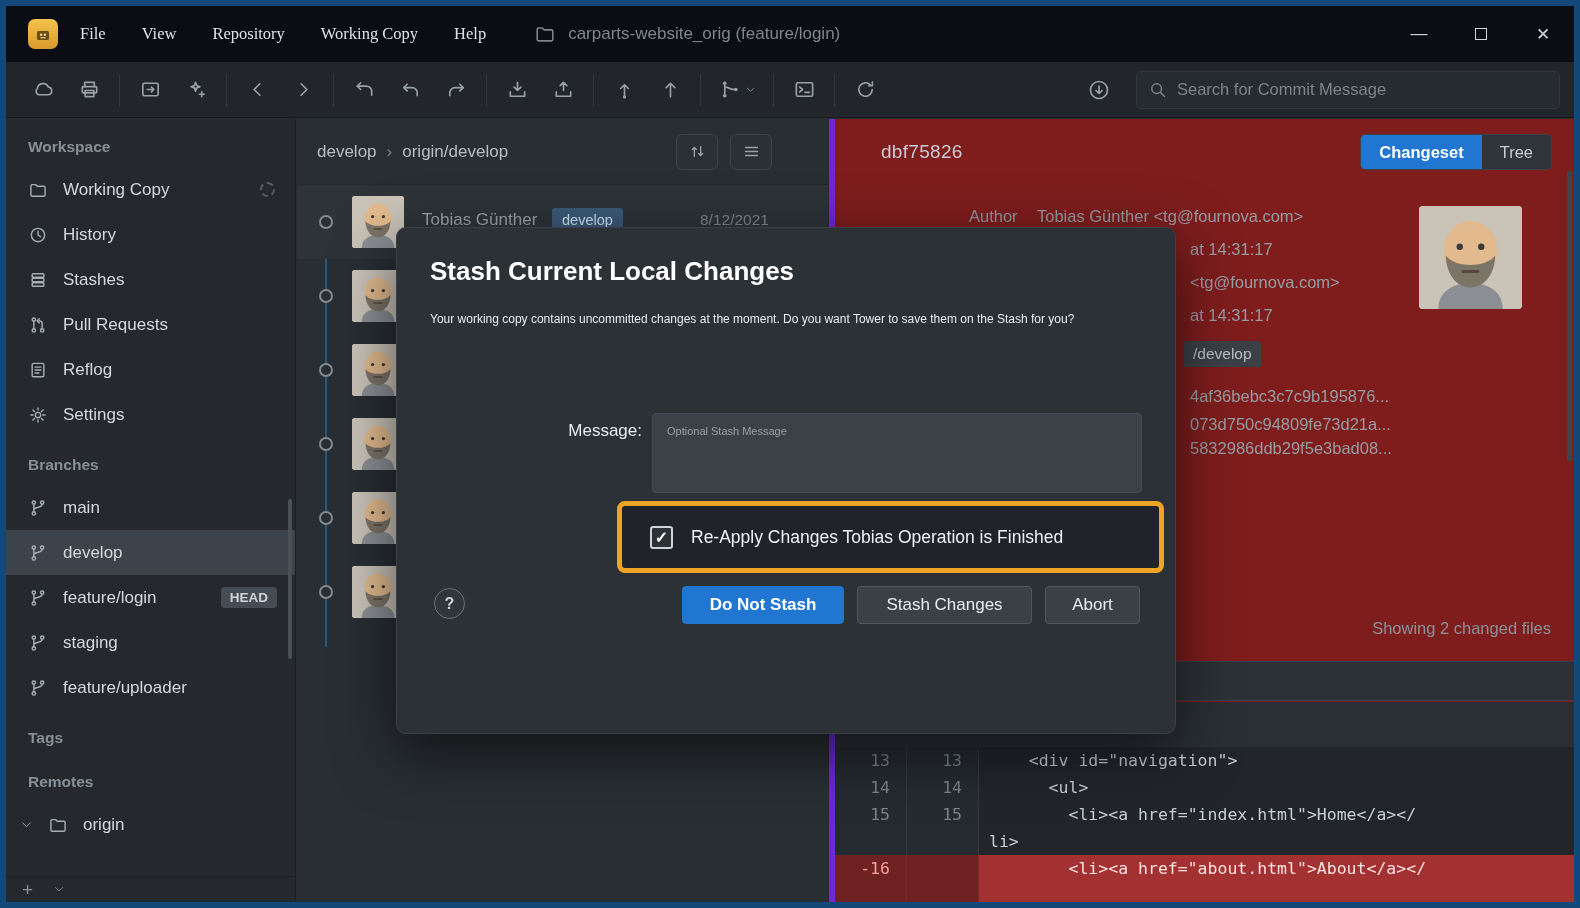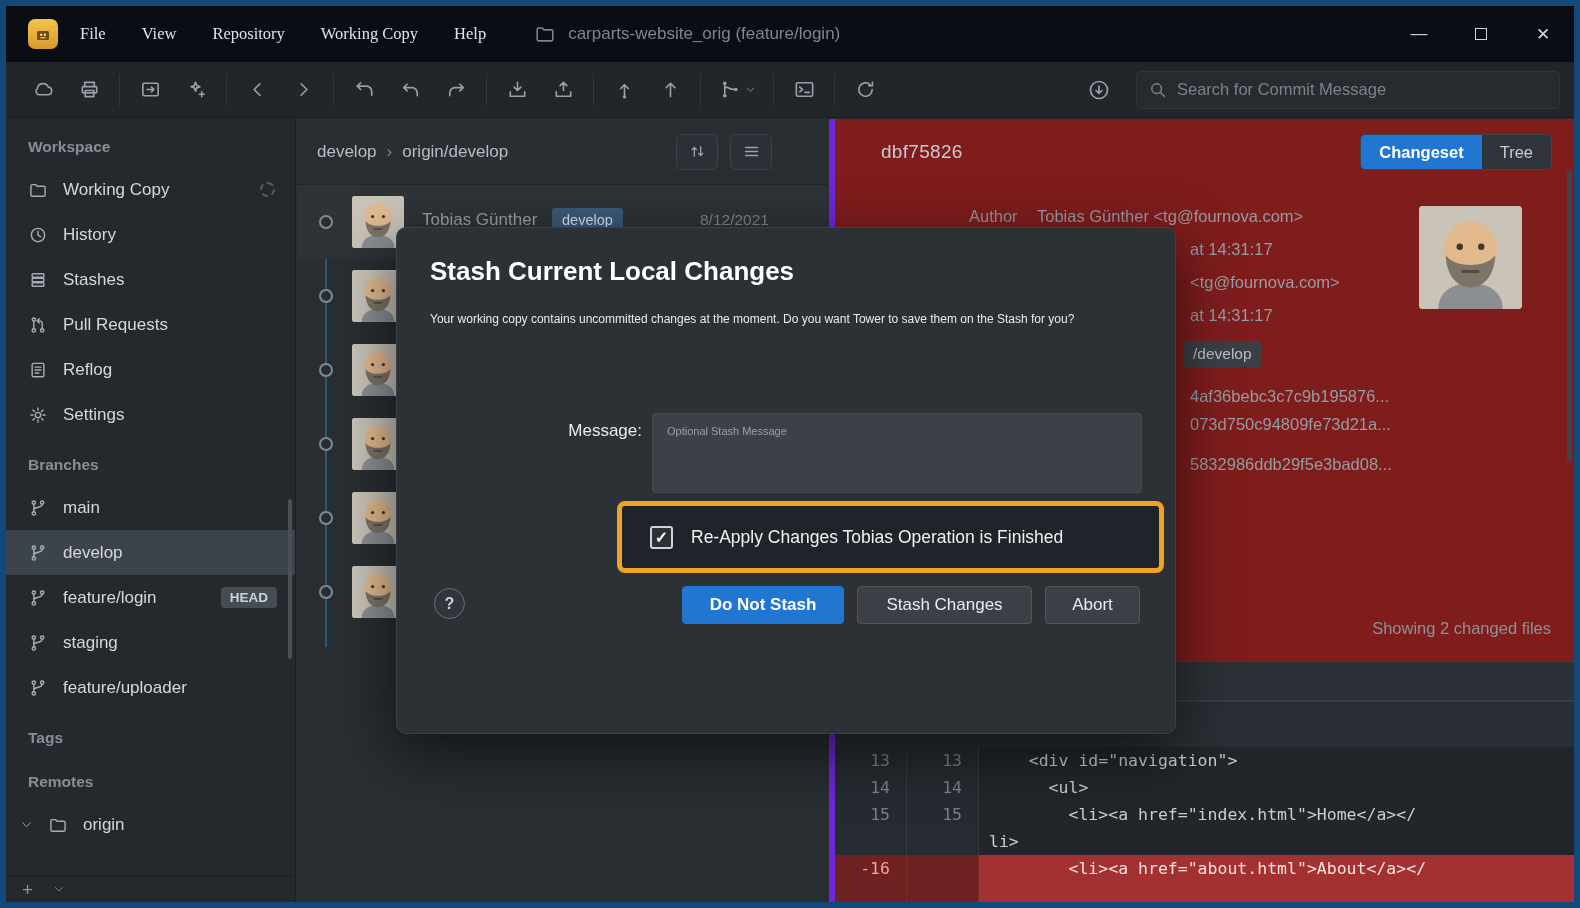--- a/index.html
+++ b/index.html
@@ -531,21 +531,21 @@
       </div>
 
       <span class="drow dlabel" style="left:134px;top:88px;">Author</span>
       <span class="drow" style="left:202px;top:88px;">Tobias Günther &lt;tg@fournova.com&gt;</span>
       <span class="drow" style="left:355px;top:121px;">at 14:31:17</span>
       <span class="drow" style="left:355px;top:154px;">&lt;tg@fournova.com&gt;</span>
       <span class="drow" style="left:355px;top:187px;">at 14:31:17</span>
       <span class="dbadge" style="left:349px;top:222px;">/develop</span>
       <span class="drow" style="left:355px;top:268px;">4af36bebc3c7c9b195876...</span>
       <span class="drow" style="left:355px;top:296px;">073d750c94809fe73d21a...</span>
-      <span class="drow" style="left:355px;top:336px;">5832986ddb29f5e3bad08...</span>
+      <span class="drow" style="left:355px;top:320px;">5832986ddb29f5e3bad08...</span>
       <span class="bigavatar">
   <svg viewBox="0 0 48 48" width="100%" height="100%">
     <rect width="48" height="48" fill="#c9c3b8"></rect>
     <path d="M9 48c0-8 6.5-12 15-12s15 4 15 12z" fill="#8b8f94"></path>
     <ellipse cx="24" cy="21" rx="12.5" ry="14" fill="#e2ba8e"></ellipse>
     <path d="M12.5 23c0 8 4.5 15 11.5 15s11.5-7 11.5-15c0 0-2.5 4.5-11.5 4.5S12.5 23 12.5 23z" fill="#7d7468"></path>
     <circle cx="19" cy="19" r="1.5" fill="#3a3a3a"></circle>
     <circle cx="29" cy="19" r="1.5" fill="#3a3a3a"></circle>
     <path d="M20.5 30.5h7" stroke="#55493d" stroke-width="1.4" fill="none" stroke-linecap="round"></path>
   </svg>

